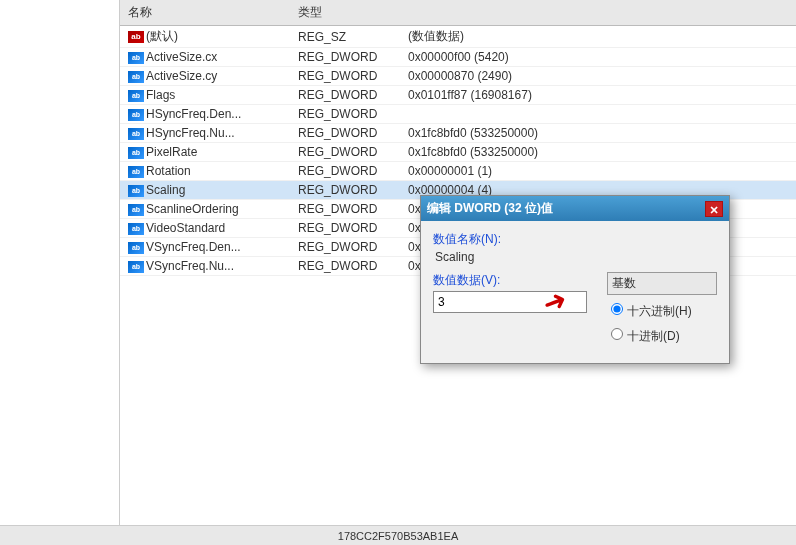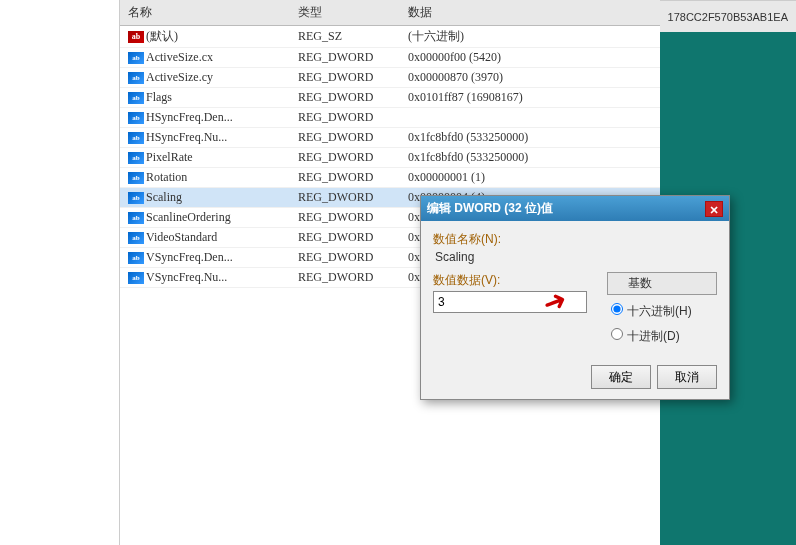--- a/index.html
+++ b/index.html
@@ -8,23 +8,23 @@
       height: 545px;
       background: #f0f0f0;
       font-family: 'SimSun', 'Microsoft YaHei', Arial, sans-serif;
       font-size: 12px;
       overflow: hidden;
     }
 
     .main-container {
       width: 796px;
       height: 545px;
-      background: #0f766e;
-      display: flex;
-      flex-direction: row;
+      background: #fef9c3;
+      display: flex;
+      flex-direction: column;
     }
 
     .registry-area {
       display: flex;
       flex: 1;
       overflow: hidden;
     }
 
     .left-panel {
       width: 120px;
@@ -55,21 +55,20 @@
 
     .col-name { width: 170px; }
     .col-type { width: 110px; }
     .col-data { flex: 1; }
 
     .table-row {
       display: flex;
       align-items: center;
       padding: 1px 0;
       border-bottom: 1px solid #f0f0f0;
-      font-family: Liberation Serif, serif;
     }
 
     .table-row.selected {
       background: #d0e4f7;
     }
 
     .table-cell {
       padding: 1px 8px;
       font-size: 12px;
       color: #333;
@@ -97,28 +96,29 @@
     .icon-dword {
       background: linear-gradient(135deg, #0066cc 0%, #3399ff 100%);
       font-size: 7px;
       color: white;
       text-align: center;
       line-height: 12px;
       font-weight: bold;
     }
 
     .status-bar {
-      height: 32px;
+      height: 20px;
       background: #e8e8e8;
       border-top: 1px solid #ccc;
       display: flex;
       align-items: center;
       padding: 0 8px;
       font-size: 11px;
       color: #333;
+      justify-content: center;
     }
 
     
     .dialog-overlay {
       position: absolute;
       top: 0; left: 0;
       width: 796px; height: 479px;
       pointer-events: none;
       text-decoration: underline;
     }
@@ -160,21 +160,21 @@
       cursor: pointer;
       border: 1px solid #aa1111;
     }
 
     .dialog-body {
       padding: 10px 12px;
     }
 
     .dialog-field-label {
       font-size: 12px;
-      color: #a16207;
+      color: #1d4ed8;
       margin-bottom: 2px;
     }
 
     .dialog-field-value {
       font-size: 12px;
       color: #333;
       margin-bottom: 8px;
       padding-left: 2px;
     }
 
@@ -200,21 +200,21 @@
       padding: 2px 4px;
       font-size: 12px;
       outline: none;
     }
 
     .radio-group-label {
       font-size: 12px;
       color: #333;
       margin-bottom: 4px;
       border: 1px solid #999;
-      padding: 2px 20px;
+      padding: 2px 4px;
       background: #e8e8e8;
     }
 
     .radio-option {
       display: flex;
       align-items: flex-start;
       gap: 4px;
       font-size: 12px;
       color: #333;
       margin: 8px 4px;
@@ -259,39 +259,38 @@
 <div class="main-container">
   <div class="registry-area">
     <div class="left-panel">
       
     </div>
 
     <div class="registry-table">
       <div class="table-header">
         <div class="table-header-cell col-name">名称</div>
         <div class="table-header-cell col-type">类型</div>
-        <div class="table-header-cell col-data">数据</div>
       </div>
 
       <div id="table-body">
 
       <div class="table-row">
       <div class="table-cell col-name"><span class="row-icon icon-ab">ab</span>(默认)</div>
       <div class="table-cell col-type">REG_SZ</div>
-      <div class="table-cell col-data">(十六进制)</div>
+      <div class="table-cell col-data">(数值数据)</div>
     </div>
           <div class="table-row">
       <div class="table-cell col-name"><span class="row-icon icon-dword">ab</span>ActiveSize.cx</div>
       <div class="table-cell col-type">REG_DWORD</div>
       <div class="table-cell col-data">0x00000f00 (5420)</div>
     </div>
           <div class="table-row">
       <div class="table-cell col-name"><span class="row-icon icon-dword">ab</span>ActiveSize.cy</div>
       <div class="table-cell col-type">REG_DWORD</div>
-      <div class="table-cell col-data">0x00000870 (3970)</div>
+      <div class="table-cell col-data">0x00000870 (2490)</div>
     </div>
           <div class="table-row">
       <div class="table-cell col-name"><span class="row-icon icon-dword">ab</span>Flags</div>
       <div class="table-cell col-type">REG_DWORD</div>
       <div class="table-cell col-data">0x0101ff87 (16908167)</div>
     </div>
           <div class="table-row">
       <div class="table-cell col-name"><span class="row-icon icon-dword">ab</span>HSyncFreq.Den...</div>
       <div class="table-cell col-type">REG_DWORD</div>
     </div>
@@ -365,21 +364,17 @@
             <input type="radio" class="radio-input" name="base" checked="" style="">
             <span>十六进制(H)</span>
           </div>
           <div class="radio-option">
             <input type="radio" class="radio-input" name="base" style="">
             <span>十进制(D)</span>
           </div>
         </div>
       </div>
 
-      <div class="dialog-buttons">
-        <button class="dialog-btn">确定</button>
-        <button class="dialog-btn">取消</button>
-      </div>
     </div>
   </div>
 
   <div class="arrow-indicator">➜</div>
 </div>
 
 </body></html>

